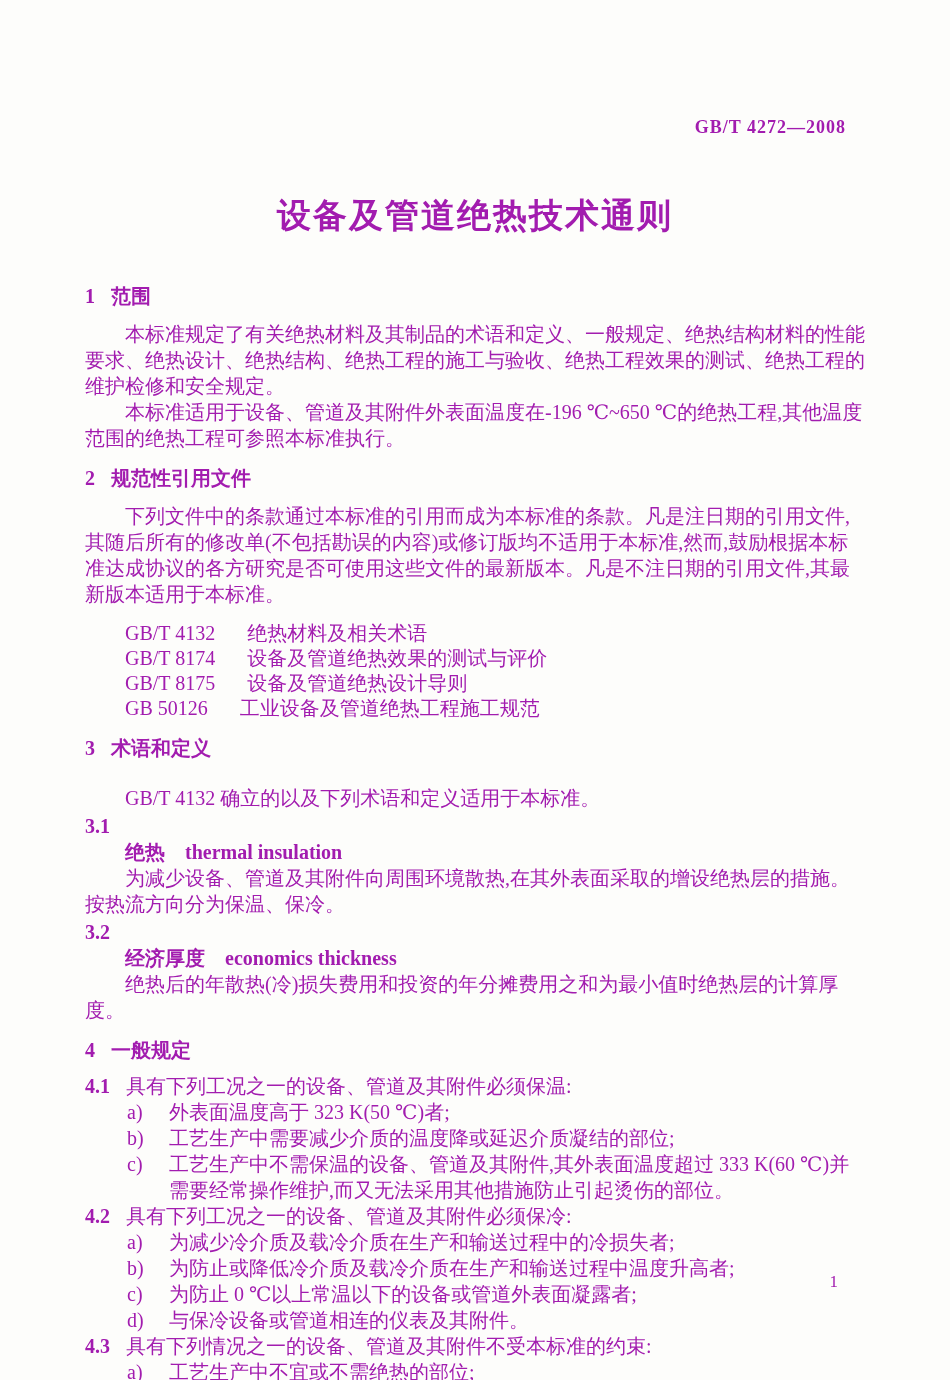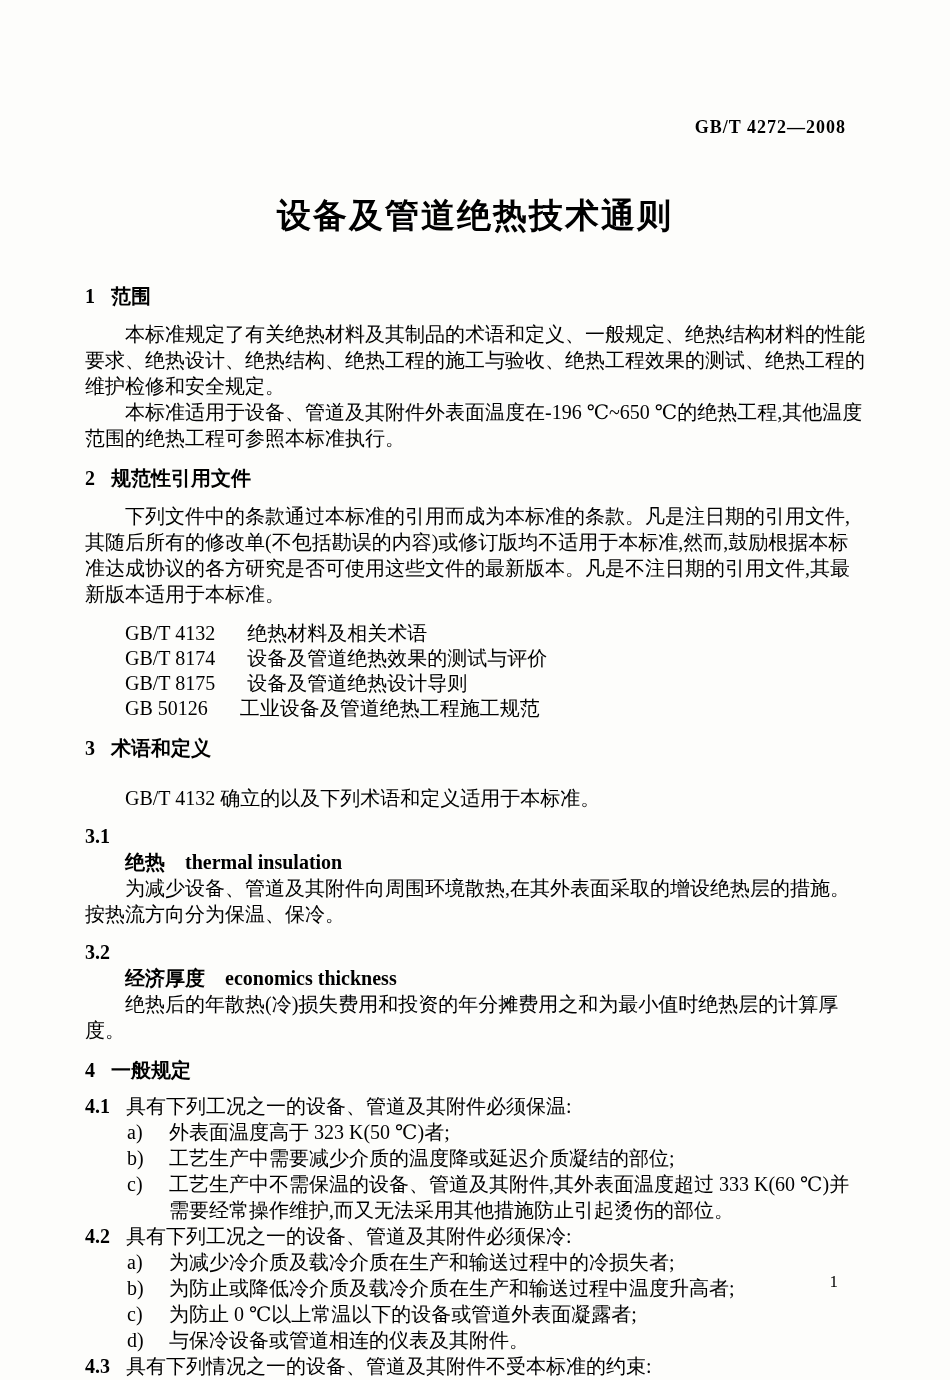--- a/index.html
+++ b/index.html
@@ -2,21 +2,21 @@
 <html><head>
 <meta charset="utf-8">
 <style>
   html, body { margin: 0; padding: 0; background: #ffffff; }
   .page {
     position: relative;
     width: 950px;
     height: 1380px;
     background: #fdfdfb;
     font-family: "Liberation Serif", "DejaVu Serif", serif;
-    color: #000000;
+    color: #a21caf;
     overflow: hidden;
   }
   .doc-num {
     position: absolute;
     top: 117px;
     right: 104px;
     font-size: 18px;
     font-weight: bold;
     letter-spacing: 1px;
   }
@@ -38,21 +38,21 @@
     font-size: 20px;
     line-height: 26px;
   }
   .sec-heading { font-weight: bold; margin-top: 14px; }
   .sec-heading .sec-num { margin-right: 0.8em; }
   .para { text-indent: 2em; margin: 0; }
   .para.first { margin-top: 12px; }
   .ref-row { padding-left: 2em; line-height: 25px; }
   .refs { margin-top: 14px; }
   .ref-code { margin-right: 1.6em; }
-  .term-num { font-weight: bold; margin-top: 12px; }
+  .term-num { font-weight: bold; margin-top: 2px; }
   .term-name { padding-left: 2em; font-weight: bold; }
   .term-name .term-en { margin-left: 1em; }
   .clause { margin-top: 0; }
   .clause.c41 { margin-top: 10px; }
   .clause-num { font-weight: bold; margin-right: 0.8em; }
   .list-item { position: relative; padding-left: 4.2em; }
   .item-label { position: absolute; left: 2.1em; }
   .intro { margin-top: 24px; }
   .s4-wrap { }
   .page-num {

